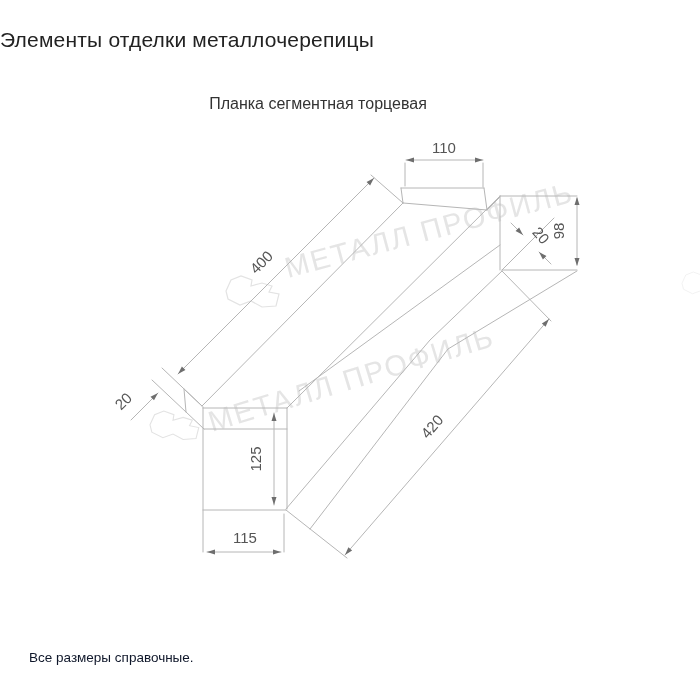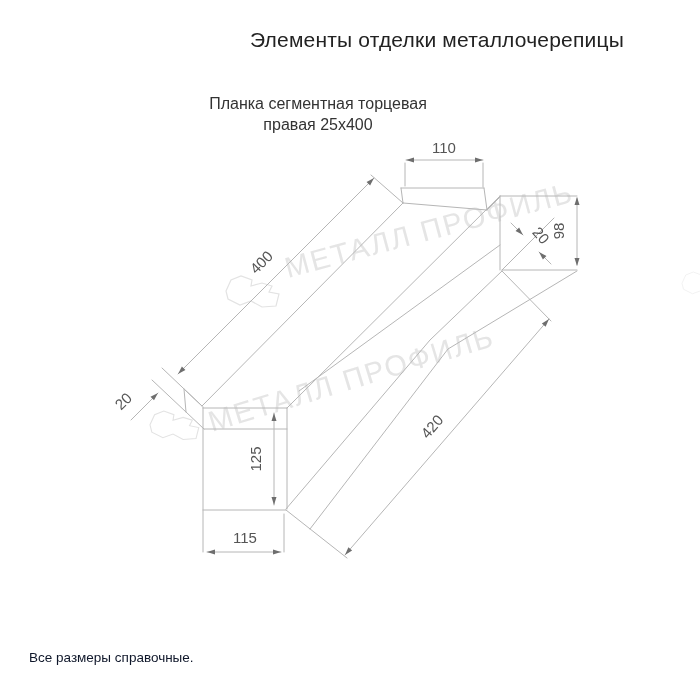--- a/index.html
+++ b/index.html
@@ -1,40 +1,39 @@
 <!DOCTYPE html>
 <html><head>
 <meta charset="utf-8">
 <style>
   html,body{margin:0;padding:0;}
   body{
     width:700px;height:700px;position:relative;background:#ffffff;
     font-family:"Liberation Sans", sans-serif;overflow:hidden;
   }
   .page-title{
-    position:absolute;top:28px;left:0;width:624px;text-align:right;
+    position:absolute;top:28px;left:0;width:624px;text-align:left;
     font-size:21px;color:#222;letter-spacing:.2px;
   }
   .subtitle{
     position:absolute;top:93px;left:0;width:636px;text-align:center;
     font-size:16px;line-height:21px;color:#333;
   }
   .drawing-wrap{position:absolute;top:0;left:0;width:700px;height:700px;}
   .footer{
     position:absolute;left:29px;top:648px;font-size:13.5px;line-height:20px;color:#0f172a;
   }
 </style>
 </head>
 <body>
 
 <div class="page-title">Элементы отделки металлочерепицы</div>
 
 <div class="subtitle">
   <div>Планка сегментная торцевая</div>
-  <div>правая 25х400</div>
 </div>
 
 <div class="drawing-wrap">
 <svg width="700" height="700" viewBox="0 0 700 700">
 
   <g font-size="29" letter-spacing="2" font-family="Liberation Sans, sans-serif" fill="#e5e5e5">
     <text x="288" y="278" transform="rotate(-15 288 278)">МЕТАЛЛ ПРОФИЛЬ</text>
     <text x="212" y="432" transform="rotate(-17 212 432)">МЕТАЛЛ ПРОФИЛЬ</text>
   </g>
 

